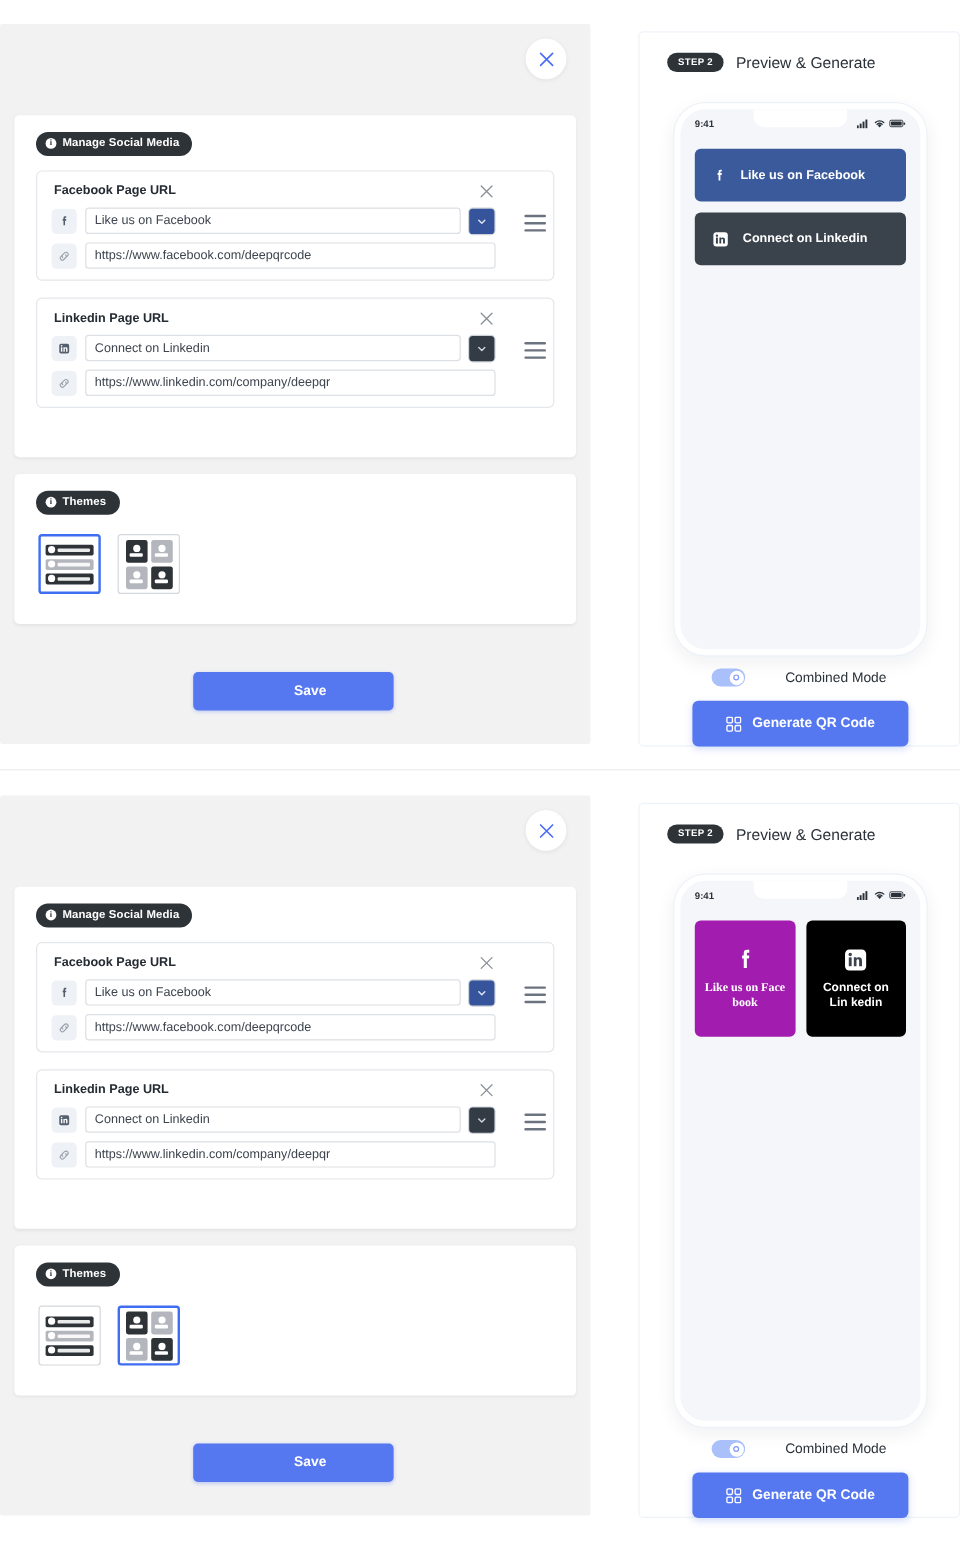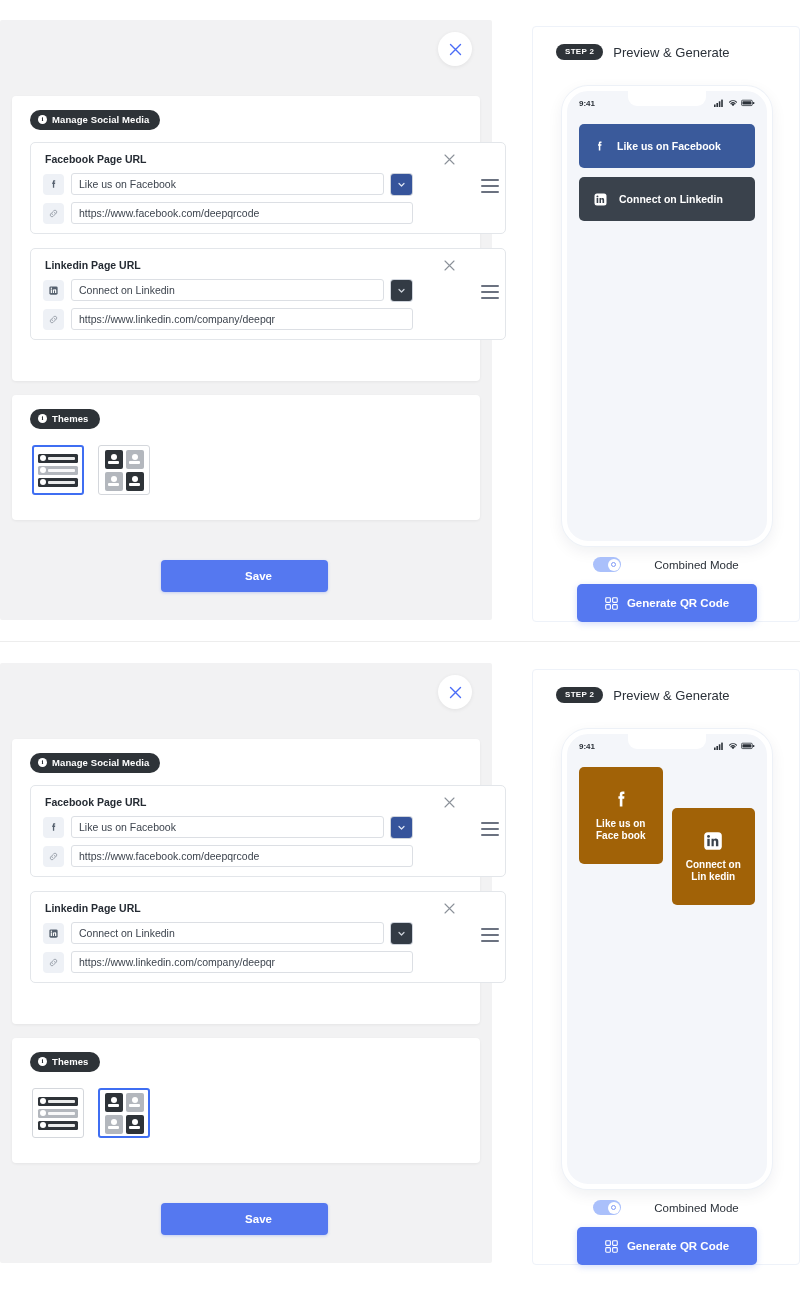--- a/index.html
+++ b/index.html
@@ -56,21 +56,21 @@
   .pill .i-info {
     width: 9px; height: 9px; border-radius: 50%;
     background: #ffffff; color: #2e3338;
     font-size: 7px; line-height: 9px; text-align: center;
     font-weight: bold; font-family: "Liberation Serif", serif;
   }
 
   
   .entry {
     position: absolute; left: 18px;
-    width: 476px;
+    width: 432px;
     border: 1px solid #e3e6ea; border-radius: 5px;
     background: #fff;
   }
   .entry-1 { top: 46px; height: 92px; }
   .entry-2 { top: 152px; height: 92px; }
 
   .entry-title {
     position: absolute; left: 14px; top: 10px;
     font-size: 10.5px; font-weight: bold; color: #252b33;
   }
@@ -205,22 +205,22 @@
   }
   .sm-btn.fb { background: #3a5a9b; }
   .sm-btn.li { background: #3a424c; }
 
   .grid-wrap { display: flex; gap: 9px; }
   .sm-tile {
     flex: 1; height: 97px; border-radius: 5px; color: #fff;
     display: flex; flex-direction: column; align-items: center; justify-content: center;
     gap: 7px; padding: 0 8px; cursor: pointer;
   }
-  .sm-tile.fb { background: #a16207; }
-  .sm-tile.li { background: #a16207; margin-top: 41px; }
+  .sm-tile.fb { background: #a21caf; font-family: Liberation Serif, serif; }
+  .sm-tile.li { background: #000000; }
   .sm-tile .lbl { font-size: 10px; font-weight: bold; text-align: center; line-height: 1.25; }
 
   .combined {
     position: absolute; left: 0; top: 530px; width: 100%;
     display: flex; align-items: center; justify-content: center; gap: 9px;
   }
   .toggle {
     width: 28px; height: 15px; border-radius: 9px;
     background: #aac0fb; position: relative; cursor: pointer;
   }

